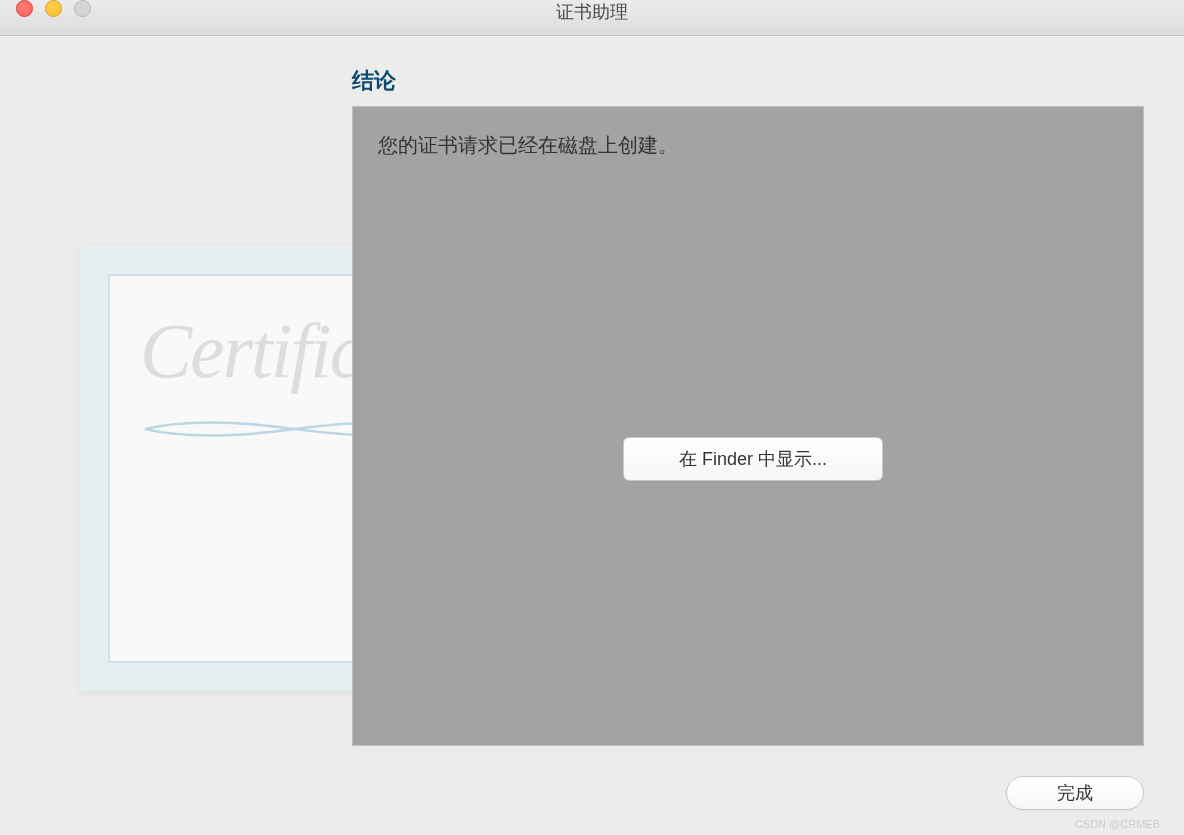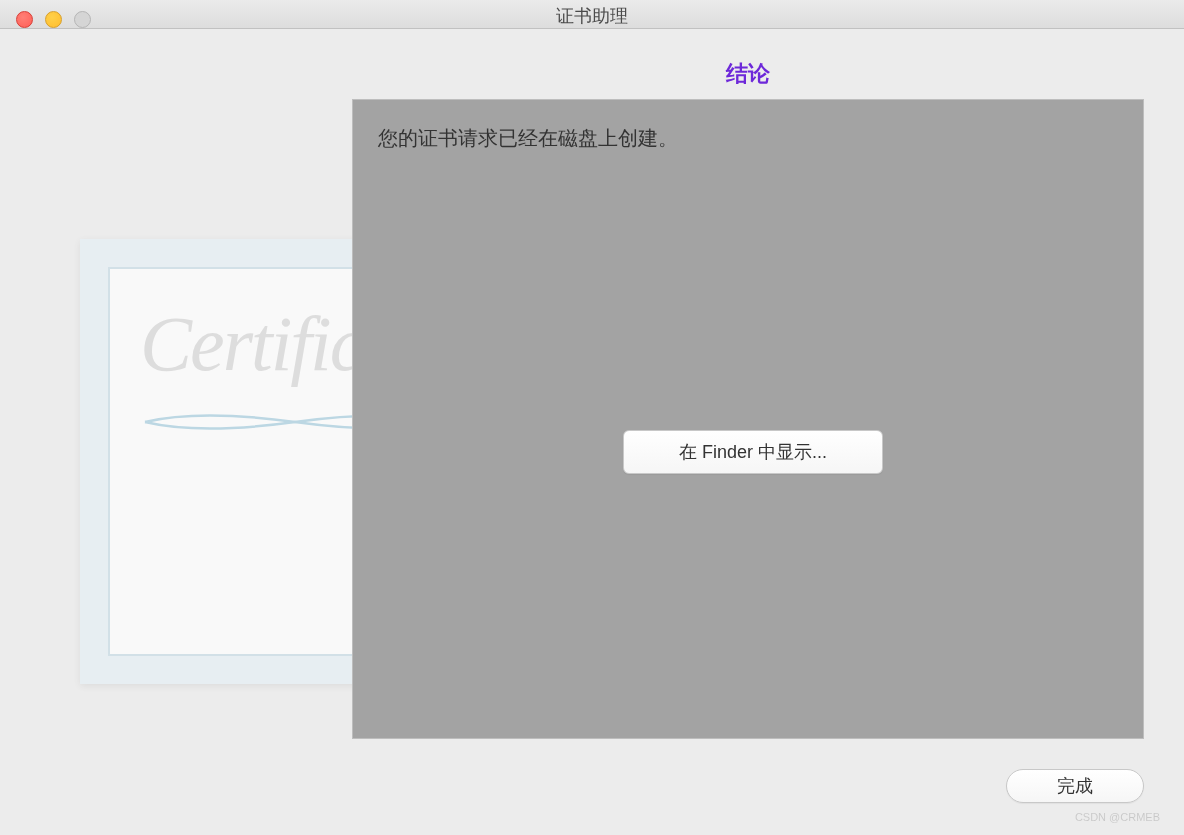--- a/index.html
+++ b/index.html
@@ -11,25 +11,25 @@
     body {
       width: 1184px;
       height: 835px;
       background: #ececec;
       font-family: -apple-system, "Helvetica Neue", sans-serif;
       position: relative;
       overflow: hidden;
     }
     
     .titlebar {
-      height: 29px;
+      height: 36px;
       background: linear-gradient(to bottom, #ebebeb, #dddddd);
       border-bottom: 1px solid #c1c1c1;
       display: flex;
-      align-items: flex-end;
+      align-items: flex-start;
       position: relative;
     }
     
     .traffic-lights {
       display: flex;
       gap: 12px;
       padding-left: 16px;
     }
     
     .traffic-light {
@@ -63,24 +63,23 @@
     
     .content-area {
       padding: 30px 40px 20px 40px;
       position: relative;
       height: calc(100% - 36px);
     }
     
     .heading {
       font-size: 22px;
       font-weight: bold;
-      color: #6d28d9;
+      color: #0c4a6e;
       margin-left: 312px;
       margin-bottom: 20px;
-      text-align: center;
     }
     
     .main-panel {
       position: absolute;
       left: 352px;
       top: 70px;
       right: 40px;
       height: 640px;
       background: #a3a3a3;
       border: 1px solid #bdbdbd;

